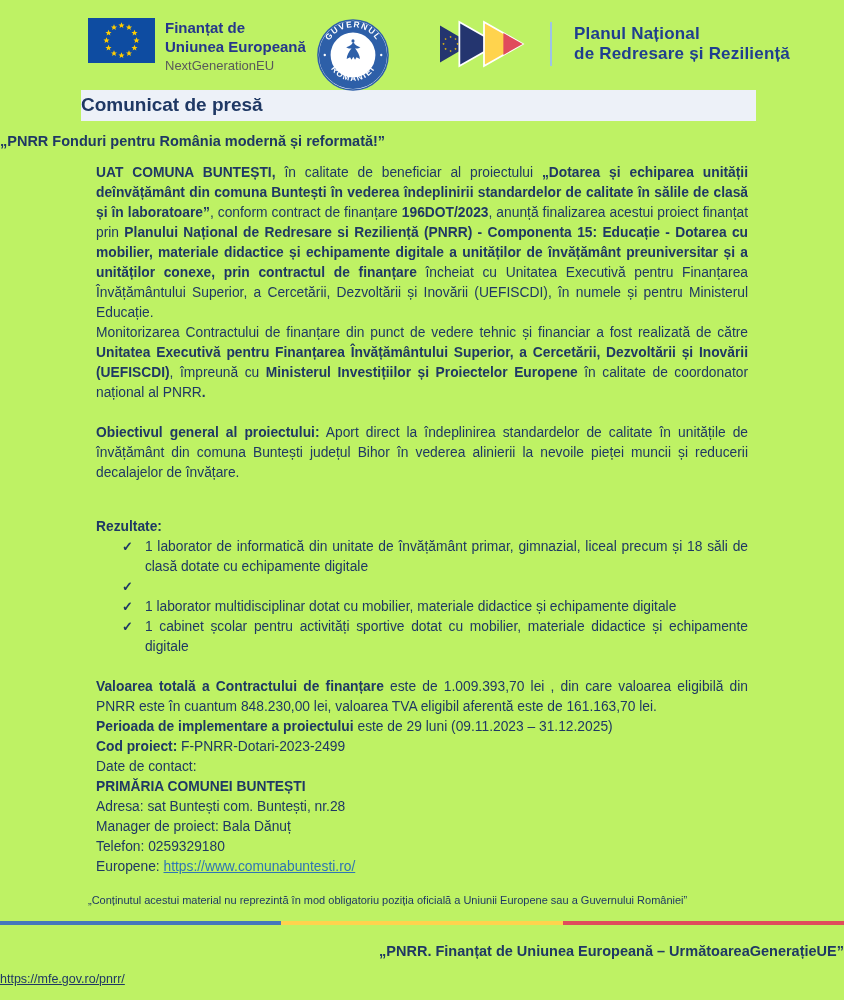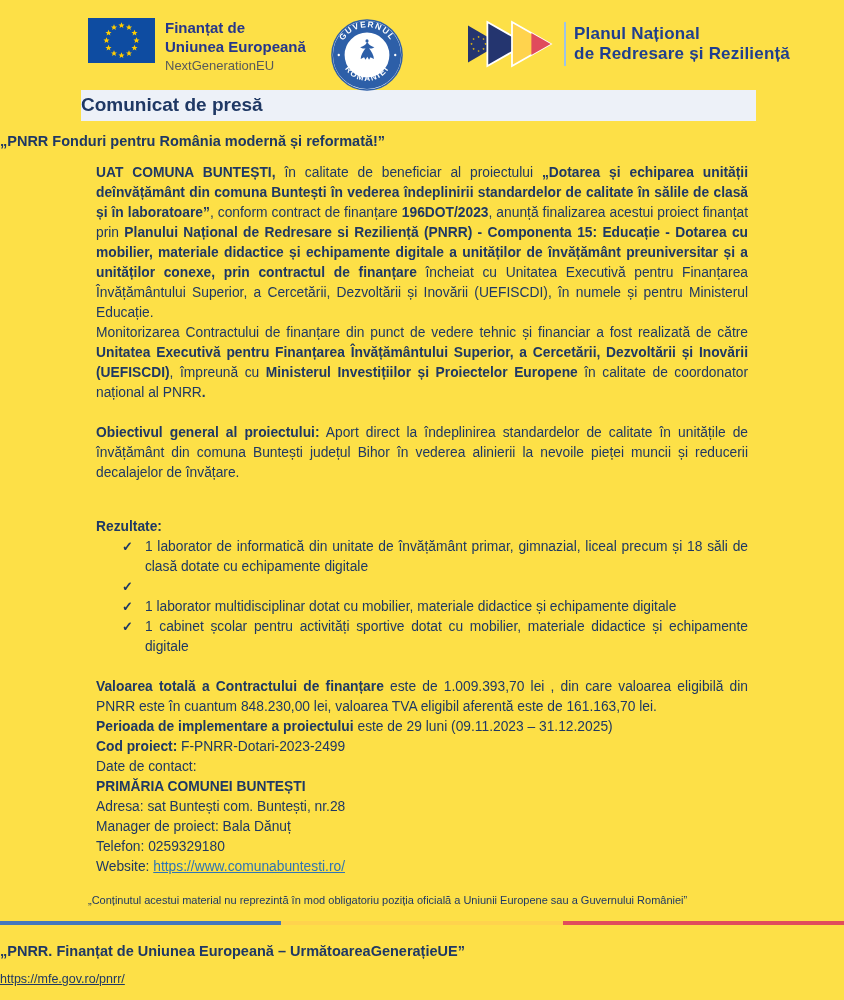--- a/index.html
+++ b/index.html
@@ -1,27 +1,27 @@
 <!DOCTYPE html>
 <html><head>
 <meta charset="utf-8">
 <style>
   * { margin:0; padding:0; box-sizing:border-box; }
   html,body { background:#ffffff; }
   body { font-family:"Liberation Sans", sans-serif; color:#1F3864; }
-  .page { position:relative; width:844px; height:1000px; margin:0 auto; background:#fde047; overflow:hidden; }
+  .page { position:relative; width:844px; height:1000px; margin:0 auto; background:#bef264; overflow:hidden; }
 
   
   .header { display:flex; align-items:flex-start; justify-content:space-between; padding:18px 54px 0 88px; height:86px; }
   .eu-logo { display:flex; align-items:flex-start; gap:10px; }
   .eu-text { padding-top:1px; }
   .eu-text .l1, .eu-text .l2 { font-size:15px; font-weight:bold; color:#25368C; line-height:1.25; }
   .eu-text .l3 { font-size:13px; color:#58595B; line-height:1.45; }
   .seal { margin-top:0; }
-  .pnrr-logo { display:flex; align-items:center; gap:8px;margin-left:40px; }
+  .pnrr-logo { display:flex; align-items:center; gap:22px;margin-left:40px; }
   .pnrr-divider { width:2px; height:44px; background:#9DC3E6; }
   .pnrr-text .l1, .pnrr-text .l2 { font-size:17px; font-weight:bold; color:#1F3E8F; line-height:1.18; letter-spacing:0.2px; }
 
   
   .title-band { margin:4px 88px 0 81px; background:#EDF1F8; text-align:left; padding:4px 12px 5px 0; }
   .title-band h1 { font-size:19px; font-weight:bold; color:#1F3864; }
   .subtitle { margin-top:12px; font-size:14.5px; font-weight:bold; color:#1F3864; }
 
   
   .content { padding:0 96px; font-size:13.8px; line-height:20px; text-align:justify; }
@@ -36,21 +36,21 @@
 
   a.link, span.link { color:#2E74B5; text-decoration:underline; cursor:pointer; }
 
   .disclaimer { margin-top:16px; padding:0 88px; font-size:11px; line-height:14px; color:#1F3864; }
 
   
   .tricolor { margin-top:14px; width:844px; height:4px; display:flex; }
   .tricolor .c1 { flex:1; background:#4478BC; }
   .tricolor .c2 { flex:1; background:#FFD34D; }
   .tricolor .c3 { flex:1; background:#E04C5C; }
-  .footer-title { margin-top:18px; text-align:left; font-size:14.5px; font-weight:bold; color:#1F3864; }
+  .footer-title { margin-top:18px; text-align:right; font-size:14.5px; font-weight:bold; color:#1F3864; }
   .footer-links { margin-top:13px; display:flex; justify-content:center; gap:74px; font-size:12.5px;flex-direction:column; }
   .footer-links .flink { color:#1F3864; text-decoration:underline; cursor:pointer; }
 </style>
 </head>
 <body>
 
 <div class="page">
 
   <div class="header">
 
@@ -166,21 +166,21 @@
 
     <p><span class="b">Valoarea totală a Contractului de finanțare</span><span> este de  1.009.393,70 lei , din care valoarea eligibilă din PNRR este în cuantum 848.230,00 lei, valoarea TVA eligibil aferentă este de 161.163,70 lei.</span></p>
     <p><span class="b">Perioada de implementare a proiectului</span><span> este de 29 luni (09.11.2023 – 31.12.2025)</span></p>
     <p><span class="b">Cod proiect:</span><span> F-PNRR-Dotari-2023-2499</span></p>
 
     <p>Date de contact:</p>
     <p class="b">PRIMĂRIA COMUNEI BUNTEȘTI</p>
     <p>Adresa: sat Buntești com. Buntești, nr.28</p>
     <p>Manager de proiect: Bala Dănuț</p>
     <p>Telefon: 0259329180</p>
-    <p><span>Website: </span><a class="link">https://www.comunabuntesti.ro/</a></p>
+    <p><span>Europene: </span><a class="link">https://www.comunabuntesti.ro/</a></p>
   </div>
 
   <div class="disclaimer">„Conținutul acestui material nu reprezintă în mod obligatoriu poziția oficială a Uniunii Europene sau a Guvernului României”</div>
 
   <div class="tricolor">
     <div class="c1"></div>
     <div class="c2"></div>
     <div class="c3"></div>
   </div>
 

